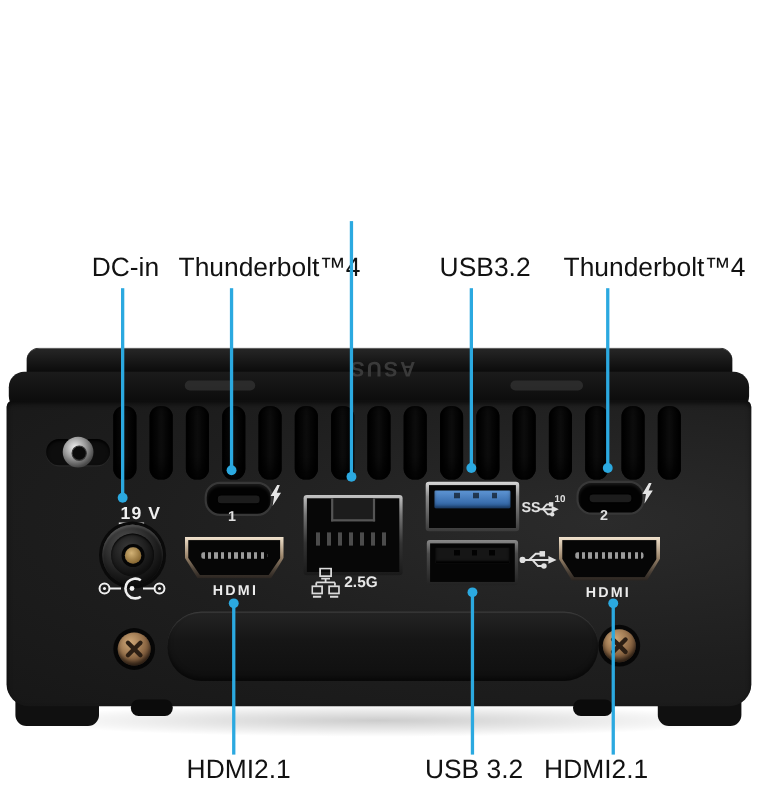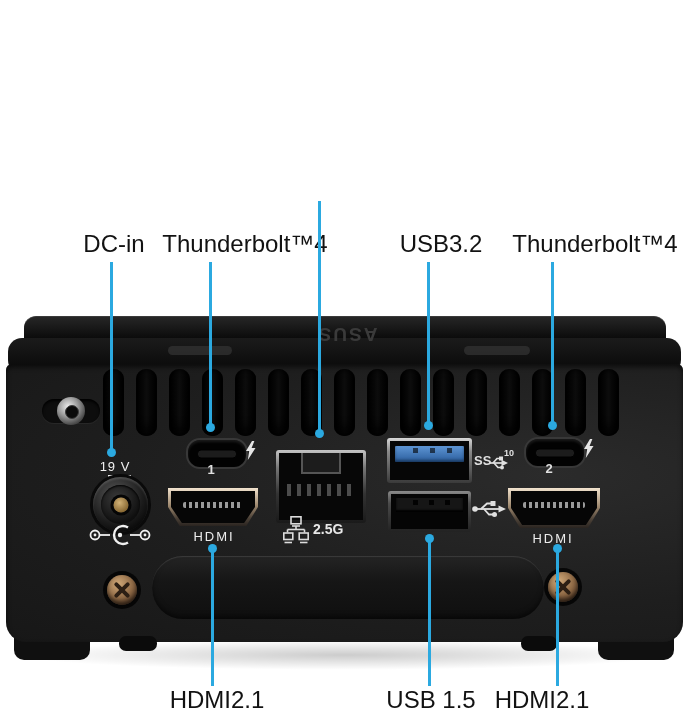--- a/index.html
+++ b/index.html
@@ -74,22 +74,22 @@
     background:linear-gradient(90deg,#000,#0d0d0d 50%,#000);
     box-shadow:inset 0 0 6px #000, inset 0 -10px 12px rgba(0,0,0,.65);}
   
   .ant-slot{position:absolute;left:42px;top:399px;width:58px;height:24px;border-radius:12px;
     background:#0d0d0d;box-shadow:inset 0 2px 3px #000, 0 1px 1px rgba(255,255,255,.06);z-index:3;}
   .ant-ring{position:absolute;left:57px;top:397px;width:28px;height:28px;border-radius:50%;z-index:4;
     background:radial-gradient(circle at 40% 35%, #efefef, #9a9a9a 40%, #4a4a4a 72%, #222);}
   .ant-hole{position:absolute;left:8px;top:8px;width:12px;height:12px;border-radius:50%;
     background:#0a0a0a;border:1px solid #3c3c3c;}
   
-  .v19{position:absolute;left:115px;top:459px;transform:translateX(-50%);z-index:4;
-    font-size:13px;font-weight:normal;letter-spacing:1px;color:#f0f0f0;}
+  .v19{position:absolute;left:128px;top:459px;transform:translateX(-50%);z-index:4;
+    font-size:16px;font-weight:bold;letter-spacing:1px;color:#f0f0f0;}
   .v19-solid{position:absolute;left:108px;top:475px;width:23px;border-top:2px solid #e8e8e8;z-index:4;}
   .v19-dash{position:absolute;left:108px;top:480px;width:23px;border-top:2px dashed #e8e8e8;z-index:4;}
   .dc-jack{position:absolute;left:93px;top:477px;width:55px;height:55px;border-radius:50%;z-index:4;
     background:radial-gradient(circle at 40% 33%, #565656, #1d1d1d 55%, #060606 82%);
     box-shadow:0 0 0 3px #0a0a0a, inset 0 2px 2px rgba(255,255,255,.15);}
   .dc-mid{position:absolute;inset:8px;border-radius:50%;
     background:radial-gradient(circle at 42% 35%, #3a3a3a, #101010 70%);
     box-shadow:inset 0 1px 2px #000;}
   .dc-pin{position:absolute;left:50%;top:50%;width:15px;height:15px;border-radius:50%;
     transform:translate(-50%,-50%);
@@ -144,21 +144,21 @@
   .hdmi{position:absolute;z-index:4;
     clip-path:polygon(0 0,100% 0,100% 50%,87% 100%,13% 100%,0 50%);
     background:linear-gradient(180deg,#f2e3ce,#a08a70 45%,#4a4036 80%,#2a2420);}
   .hdmi-l{left:168px;top:488px;width:90px;height:38px;}
   .hdmi-r{left:508px;top:488px;width:92px;height:40px;}
   .hdmi-in{position:absolute;inset:3px;background:#060606;
     clip-path:polygon(0 0,100% 0,100% 50%,87% 100%,13% 100%,0 50%);}
   .hdmi-pins{position:absolute;left:12px;right:12px;top:11px;height:6px;border-radius:2px;
     background:repeating-linear-gradient(90deg,#9a9a9a 0 3px, transparent 3px 6px);}
   .hdmitxt{position:absolute;transform:translateX(-50%);z-index:4;
-    font-size:13px;font-weight:normal;letter-spacing:2px;color:#ececec;}
+    font-size:13px;font-weight:bold;letter-spacing:2px;color:#ececec;}
   .htl{left:214px;top:529px;} .htr{left:553px;top:531px;}
   
   .panel{position:absolute;left:152px;top:556px;width:392px;height:63px;border-radius:31px;z-index:3;
     background:linear-gradient(180deg,#242424,#161616 40%,#0f0f0f);
     box-shadow:inset 0 1px 1px rgba(255,255,255,.12), inset 0 -3px 5px rgba(0,0,0,.5);}
   .screw{position:absolute;width:30px;height:30px;border-radius:50%;z-index:4;
     background:radial-gradient(circle at 38% 30%, #cfa878, #8f6a46 50%, #543a26 80%, #33241a);
     box-shadow:0 0 0 4px rgba(0,0,0,.78), inset 0 -3px 4px rgba(0,0,0,.55);}
   .screw::before,.screw::after{content:"";position:absolute;left:50%;top:50%;width:4px;height:20px;
     background:#2c1f14;border-radius:2px;}
@@ -170,21 +170,21 @@
 <body>
 
 <div class="stage">
 
 
   <div class="clabel lbl-dc">DC-in</div>
   <div class="clabel lbl-tbl">Thunderbolt™4</div>
   <div class="clabel lbl-usb32">USB3.2</div>
   <div class="clabel lbl-tbr">Thunderbolt™4</div>
   <div class="clabel lbl-hdmil">HDMI2.1</div>
-  <div class="clabel lbl-usb20">USB 1.5</div>
+  <div class="clabel lbl-usb20">USB 3.2</div>
   <div class="clabel lbl-hdmir">HDMI2.1</div>
 
   <div class="cline ln-lan"></div>
   <div class="cline ln-dc"></div>
   <div class="cline ln-tbl"></div>
   <div class="cline ln-usb32"></div>
   <div class="cline ln-tbr"></div>
   <div class="cline ln-hdmil"></div>
   <div class="cline ln-usb20"></div>
   <div class="cline ln-hdmir"></div>

